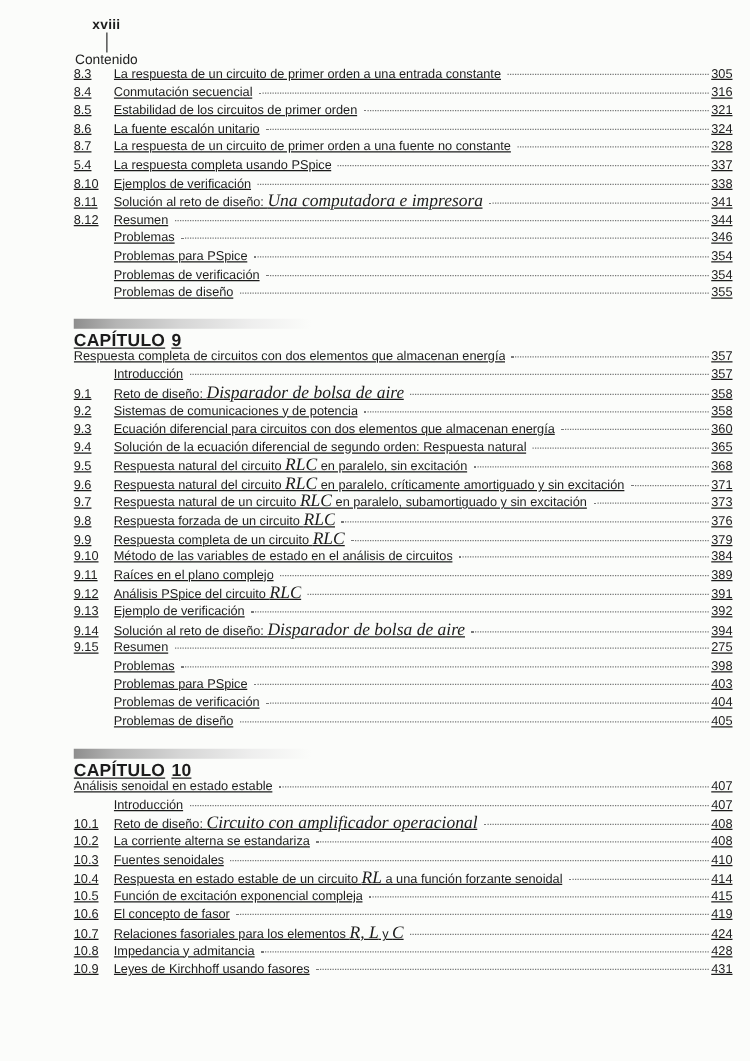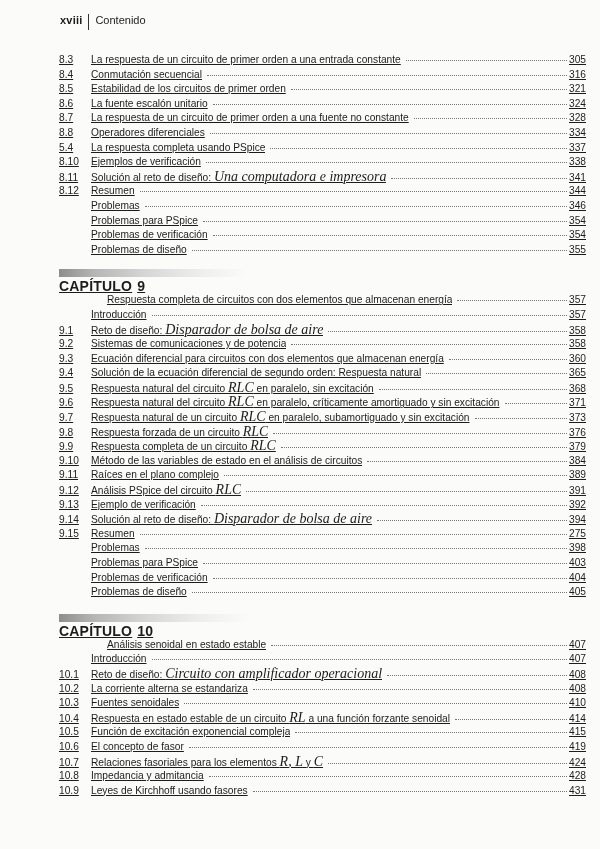--- a/index.html
+++ b/index.html
@@ -5,21 +5,21 @@
     html, body { margin: 0; padding: 0; }
     body {
       width: 600px; height: 849px; overflow: hidden;
       background: #fbfcfa;
       font-family: "Liberation Sans", "DejaVu Sans", sans-serif;
       color: #1c1c1c;
       position: relative;
     }
     .page-header {
       position: absolute; left: 60px; top: 14px;
-      font-size: 11px; display: flex; 
+      font-size: 11px; display: flex; align-items: center; flex-direction: column;
     }
     .page-header .folio { font-weight: bold; letter-spacing: 0.2px; }
     .page-header .sep {
       display: inline-block; width: 1px; height: 16px; background: #333;
       margin: 0 6px;
     }
     .page-header .running { color: #222; }
 
     .toc {
       position: absolute; left: 59px; top: 53px; width: 527px;
@@ -43,21 +43,21 @@
     .chapter-banner {
       height: 8px; width: 190px; margin-top: 12px; margin-bottom: 2px;
       background: linear-gradient(90deg, #7a7a7a 0%, #a8a8a8 18%, #cfcfcf 45%, #ececec 75%, rgba(251,252,250,0) 100%);
       opacity: 0.85;
     }
     .chapter-label {
       font-weight: bold; font-size: 14px; height: 14px; line-height: 14px;
       letter-spacing: 0.2px;
     }
     .chapter-label .chnum { margin-left: 5px; }
-    .chapter-title-row .title { color: #1c1c1c; margin-left: 48px; }
+    .chapter-title-row .title { color: #1c1c1c; }
   </style>
 </head>
 <body>
 
 <div class="page-header">
   <span class="folio">xviii</span>
   <span class="sep"></span>
   <span class="running">Contenido</span>
 </div>
 
@@ -85,26 +85,20 @@
         <span class="num">8.6</span>
         <span class="title">La fuente escalón unitario</span>
         <span class="leader"></span>
         <span class="page">324</span>
       </div>
       <div class="row">
         <span class="num">8.7</span>
         <span class="title">La respuesta de un circuito de primer orden a una fuente no constante</span>
         <span class="leader"></span>
         <span class="page">328</span>
-      </div>
-      <div class="row">
-        <span class="num">8.8</span>
-        <span class="title">Operadores diferenciales</span>
-        <span class="leader"></span>
-        <span class="page">334</span>
       </div>
       <div class="row">
         <span class="num">5.4</span>
         <span class="title">La respuesta completa usando PSpice</span>
         <span class="leader"></span>
         <span class="page">337</span>
       </div>
       <div class="row">
         <span class="num">8.10</span>
         <span class="title">Ejemplos de verificación</span>

